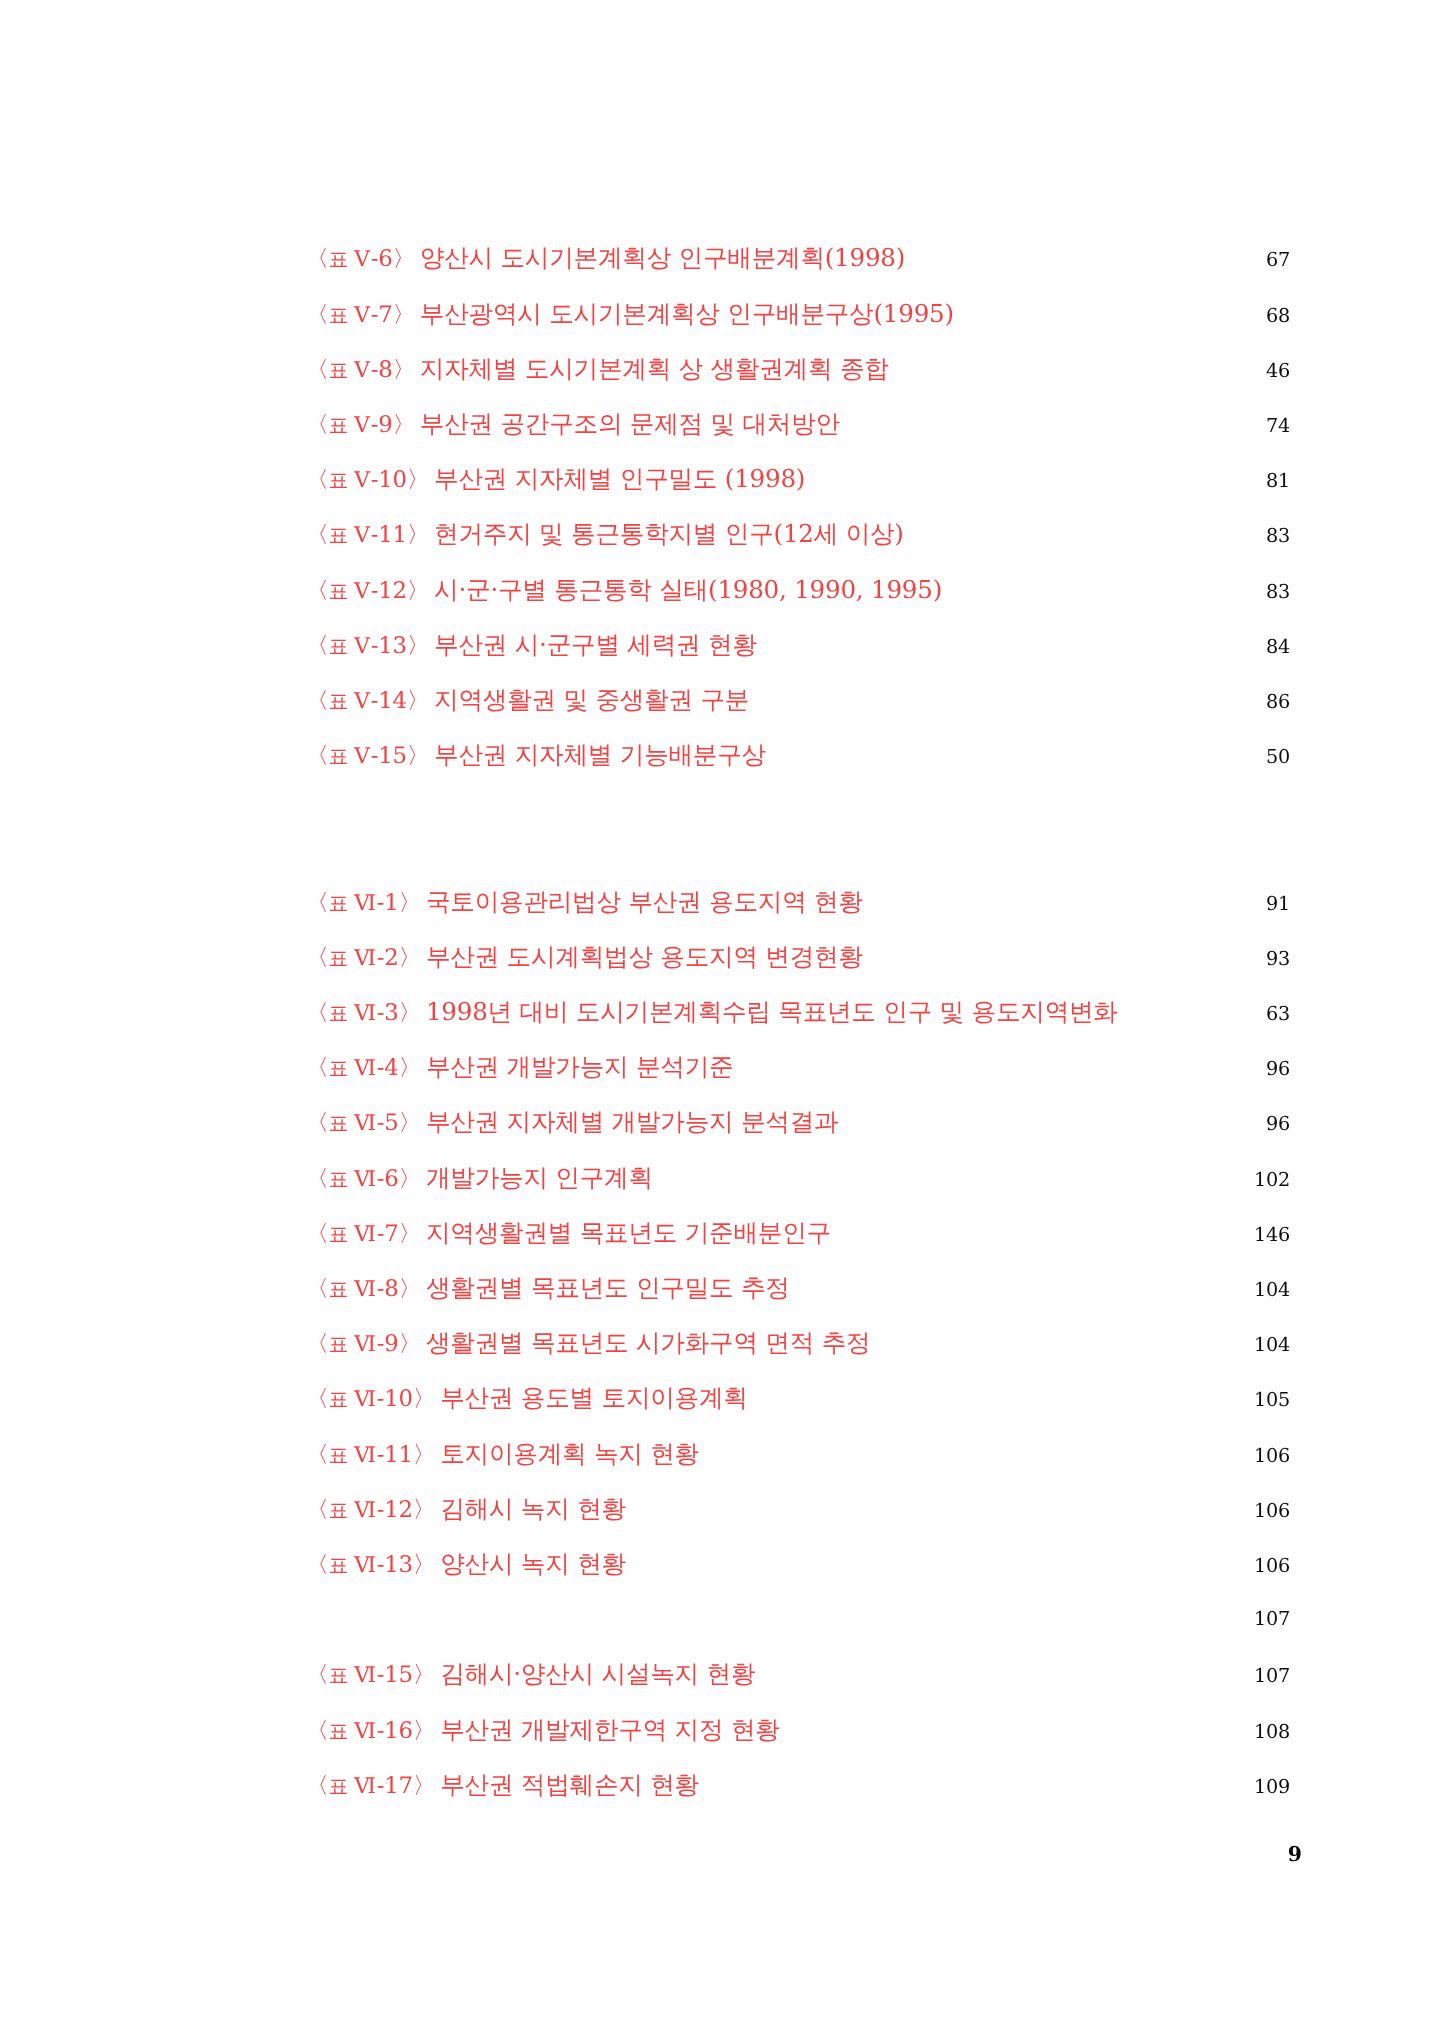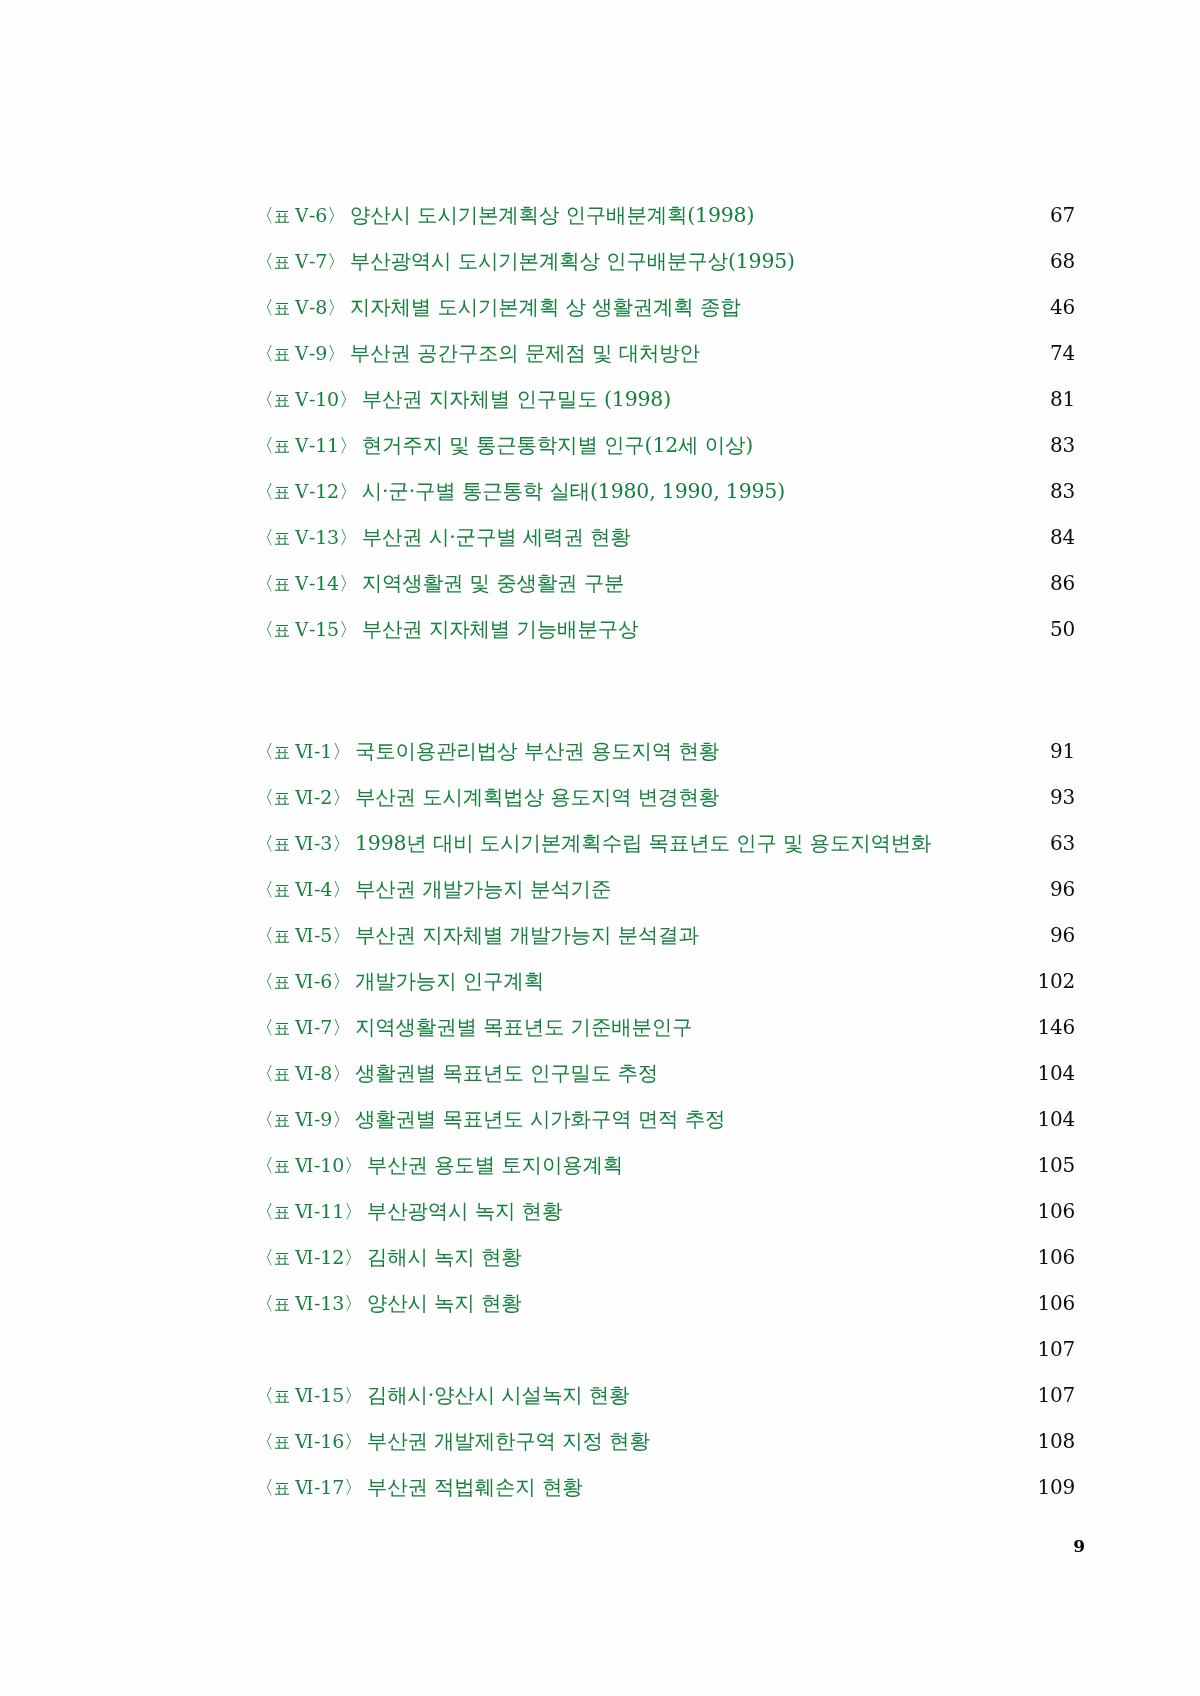--- a/index.html
+++ b/index.html
@@ -46,21 +46,21 @@
     width: 100%;
     height: 46px;
     font-size: 20.5px;
     line-height: 46px;
     white-space: nowrap;
     letter-spacing: -0.2px;
   }
 
   .entry-label {
     flex: 0 0 auto;
-    color: #15803d;
+    color: #ef4444;
     font-family: "DejaVu Serif", "Liberation Serif", serif;
   }
 
   .entry-label .bracket {
     font-size: 19px;
   }
   .entry-label .tag {
     font-size: 16.5px;
   }
   .entry-label .roman {
@@ -88,21 +88,21 @@
     left: 0;
     bottom: 0.05em;
     font-size: 17px;
     letter-spacing: 1.6px;
     color: #1a1a1a;
     white-space: nowrap;
   }
 
   .entry-page {
     flex: 0 0 auto;
-    font-size: 20px;
+    font-size: 16px;
     color: #0d0d0d;
     text-align: right;
     min-width: 22px;
     padding-left: 1px;
   }
 
   .footer {
     position: absolute;
     right: 115px;
     bottom: 140px;
@@ -216,21 +216,21 @@
             <span class="entry-label"><span class="bracket">〈</span><span class="tag">표</span><span class="roman">Ⅵ</span><span class="num">-9</span><span class="bracket">〉</span><span class="title">생활권별 목표년도 시가화구역 면적 추정</span></span>
             <span class="leader"></span>
             <span class="entry-page">104</span>
           </div>
           <div class="toc-entry">
             <span class="entry-label"><span class="bracket">〈</span><span class="tag">표</span><span class="roman">Ⅵ</span><span class="num">-10</span><span class="bracket">〉</span><span class="title">부산권 용도별 토지이용계획</span></span>
             <span class="leader"></span>
             <span class="entry-page">105</span>
           </div>
           <div class="toc-entry">
-            <span class="entry-label"><span class="bracket">〈</span><span class="tag">표</span><span class="roman">Ⅵ</span><span class="num">-11</span><span class="bracket">〉</span><span class="title">부산광역시 녹지 현황</span></span>
+            <span class="entry-label"><span class="bracket">〈</span><span class="tag">표</span><span class="roman">Ⅵ</span><span class="num">-11</span><span class="bracket">〉</span><span class="title">토지이용계획 녹지 현황</span></span>
             <span class="leader"></span>
             <span class="entry-page">106</span>
           </div>
           <div class="toc-entry">
             <span class="entry-label"><span class="bracket">〈</span><span class="tag">표</span><span class="roman">Ⅵ</span><span class="num">-12</span><span class="bracket">〉</span><span class="title">김해시 녹지 현황</span></span>
             <span class="leader"></span>
             <span class="entry-page">106</span>
           </div>
           <div class="toc-entry">
             <span class="entry-label"><span class="bracket">〈</span><span class="tag">표</span><span class="roman">Ⅵ</span><span class="num">-13</span><span class="bracket">〉</span><span class="title">양산시 녹지 현황</span></span>

